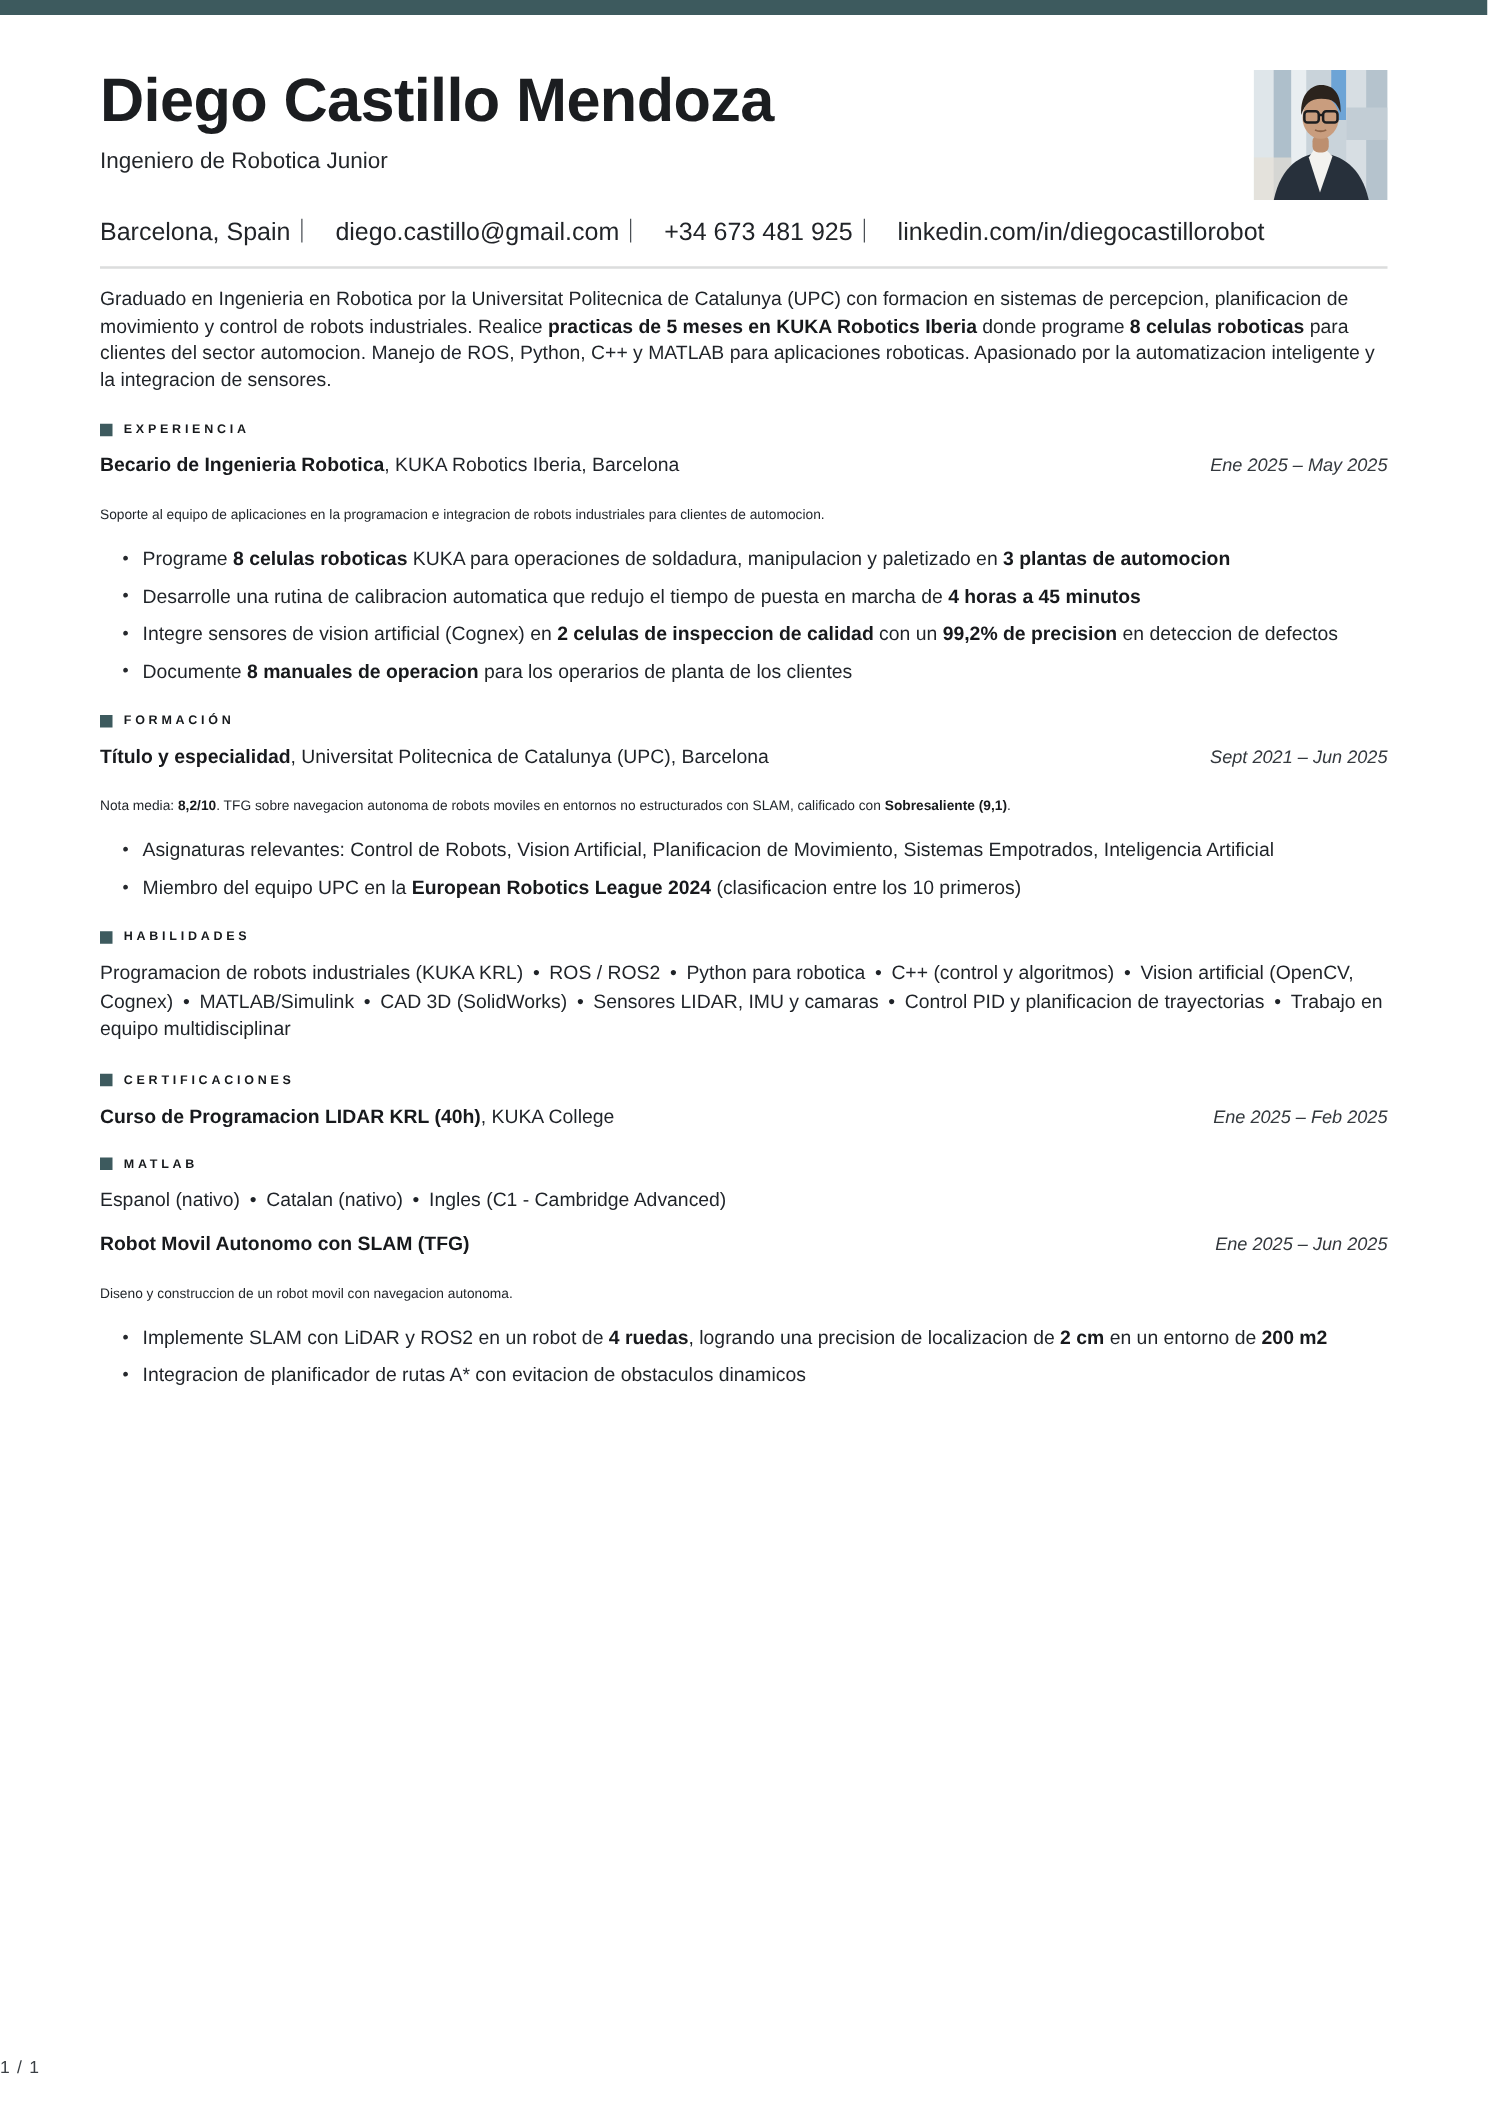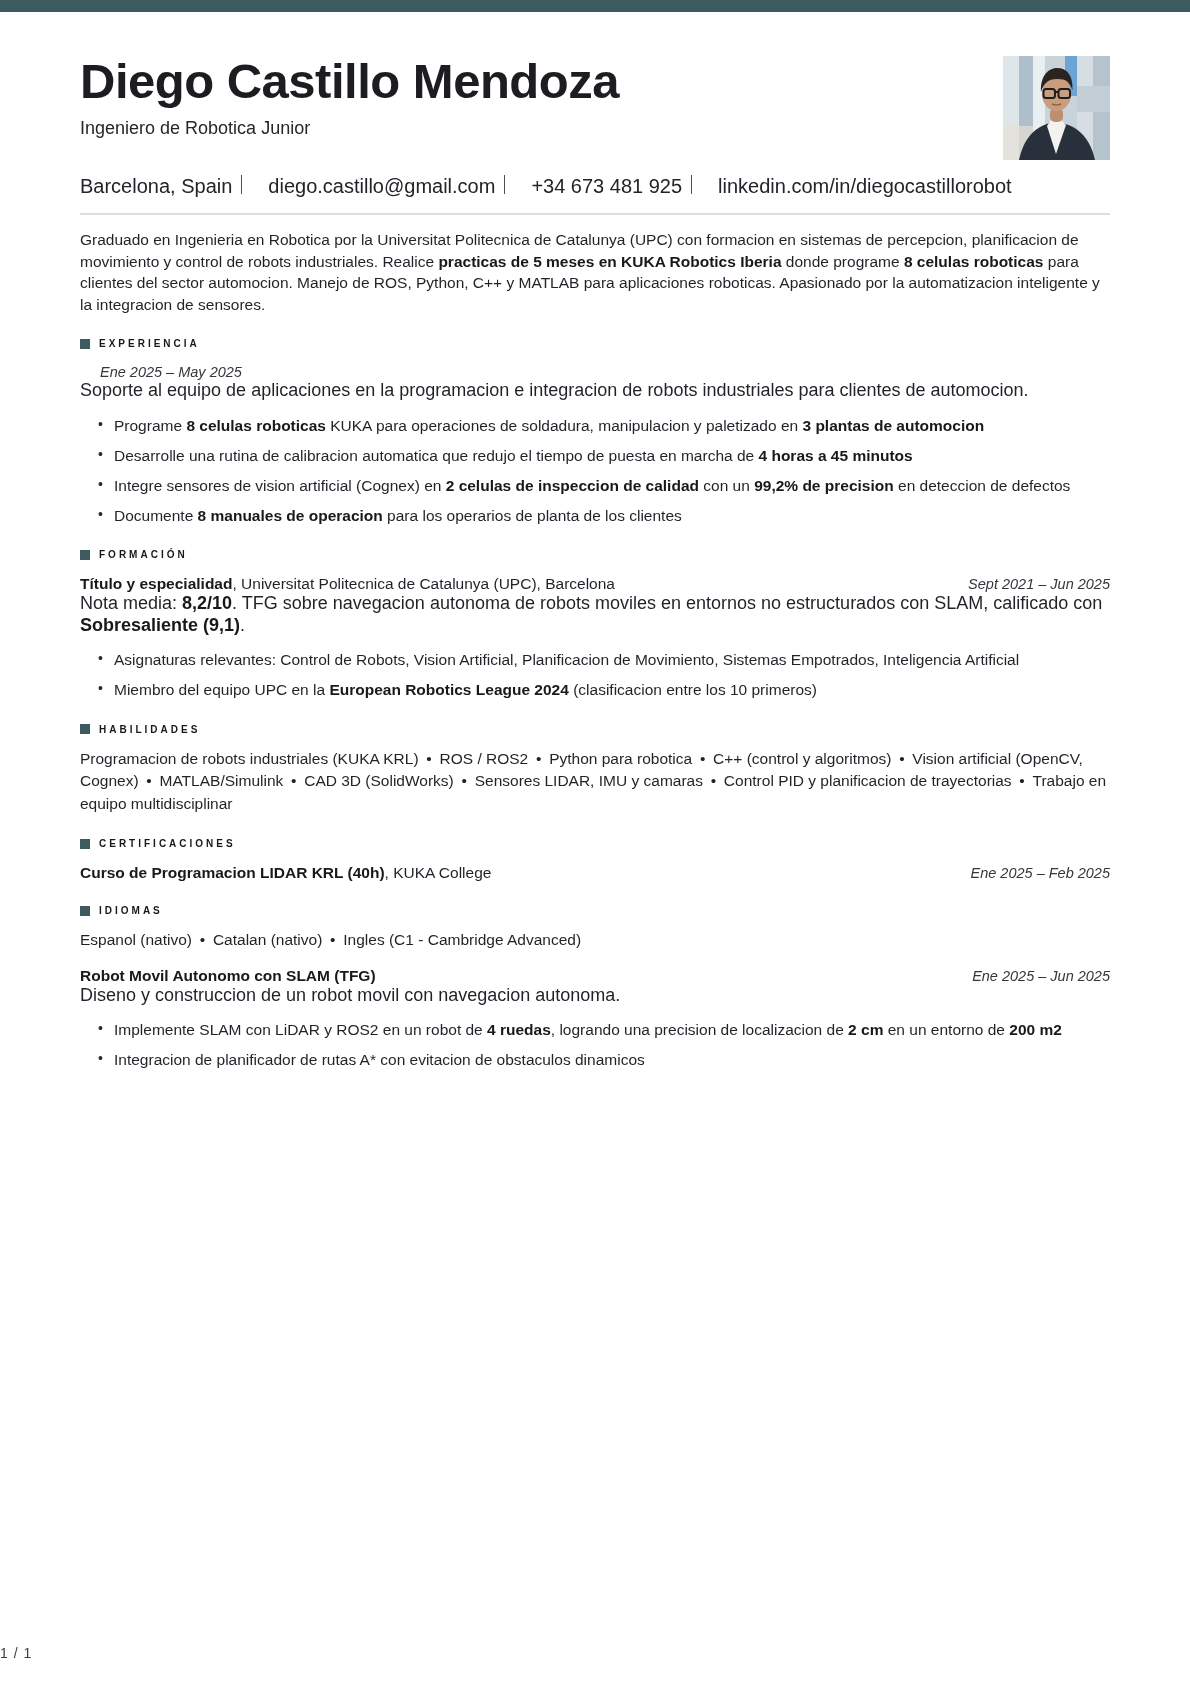--- a/index.html
+++ b/index.html
@@ -19,21 +19,21 @@
   .contact-sep{width:1px;height:19px;background:#4a4f55;margin:0 26px 0 9px;}
   .rule{border:none;border-top:2px solid #dcdddd;margin:15px 0 0 0;}
   
   .summary{font-size:15.5px;line-height:21.5px;margin-top:14px;color:#1f2328;}
   .section-heading{display:flex;align-items:center;margin-top:23px;}
   .sq{width:10px;height:10px;background:#3d5a5e;margin-right:9px;flex:0 0 auto;}
   .sec-label{font-size:10px;font-weight:700;letter-spacing:3px;color:#16191c;}
   .entry-head{display:flex;justify-content:space-between;align-items:baseline;margin-top:15px;font-size:15.5px;}
   .entry-title b{font-weight:700;color:#17191c;}
   .entry-date{font-style:italic;font-size:14.5px;color:#33383d;white-space:nowrap;margin-left:20px;}
-  .entry-desc{font-size:18px;line-height:21.5px;margin-top:0;}
+  .entry-desc{font-size:11px;line-height:21.5px;margin-top:20px;}
   ul.bullets{margin:13px 0 0 0;padding:0 0 0 34px;list-style:none;}
   ul.bullets li{position:relative;font-size:15.5px;line-height:21.5px;margin-top:8.5px;}
   ul.bullets li::before{content:"•";position:absolute;left:-16px;top:-1px;color:#26292d;font-size:14px;}
   .inline-list{font-size:15.5px;line-height:22.5px;margin-top:13px;}
   b{font-weight:700;color:#17191c;}
   .footer{position:absolute;left:0;bottom:22px;width:100%;text-align:left;
     font-size:14px;color:#3a3f44;letter-spacing:1px;}
 </style>
 </head>
 <body>
@@ -88,20 +88,21 @@
 
   <hr class="rule">
 
   <p class="summary">Graduado en Ingenieria en Robotica por la Universitat Politecnica de Catalunya (UPC) con formacion en sistemas de percepcion, planificacion de movimiento y control de robots industriales. Realice <b>practicas de 5 meses en KUKA Robotics Iberia</b> donde programe <b>8 celulas roboticas</b> para clientes del sector automocion. Manejo de ROS, Python, C++ y MATLAB para aplicaciones roboticas. Apasionado por la automatizacion inteligente y la integracion de sensores.</p>
 
   <div class="section-heading">
     <span class="sq"></span>
     <span class="sec-label">EXPERIENCIA</span>
   </div>
   <div class="entry-head">
+    <span class="entry-title"><b>Becario de Ingenieria Robotica</b><span>, KUKA Robotics Iberia, Barcelona</span></span>
     <span class="entry-date">Ene 2025 – May 2025</span>
   </div>
   <div class="entry-desc">Soporte al equipo de aplicaciones en la programacion e integracion de robots industriales para clientes de automocion.</div>
   <ul class="bullets">
     <li>Programe <b>8 celulas roboticas</b> KUKA para operaciones de soldadura, manipulacion y paletizado en <b>3 plantas de automocion</b></li>
     <li>Desarrolle una rutina de calibracion automatica que redujo el tiempo de puesta en marcha de <b>4 horas a 45 minutos</b></li>
     <li>Integre sensores de vision artificial (Cognex) en <b>2 celulas de inspeccion de calidad</b> con un <b>99,2% de precision</b> en deteccion de defectos</li>
     <li>Documente <b>8 manuales de operacion</b> para los operarios de planta de los clientes</li>
   </ul>
 
@@ -129,21 +130,21 @@
     <span class="sq"></span>
     <span class="sec-label">CERTIFICACIONES</span>
   </div>
   <div class="entry-head">
     <span class="entry-title"><b>Curso de Programacion LIDAR KRL (40h)</b><span>, KUKA College</span></span>
     <span class="entry-date">Ene 2025 – Feb 2025</span>
   </div>
 
   <div class="section-heading">
     <span class="sq"></span>
-    <span class="sec-label">IDIOMAS</span>
+    <span class="sec-label">MATLAB</span>
   </div>
   <div class="inline-list">Espanol (nativo) • Catalan (nativo) • Ingles (C1 - Cambridge Advanced)</div>
 
   <div class="entry-head">
     <span class="entry-title"><b>Robot Movil Autonomo con SLAM (TFG)</b><span></span></span>
     <span class="entry-date">Ene 2025 – Jun 2025</span>
   </div>
   <div class="entry-desc">Diseno y construccion de un robot movil con navegacion autonoma.</div>
   <ul class="bullets">
     <li>Implemente SLAM con LiDAR y ROS2 en un robot de <b>4 ruedas</b>, logrando una precision de localizacion de <b>2 cm</b> en un entorno de <b>200 m2</b></li>

